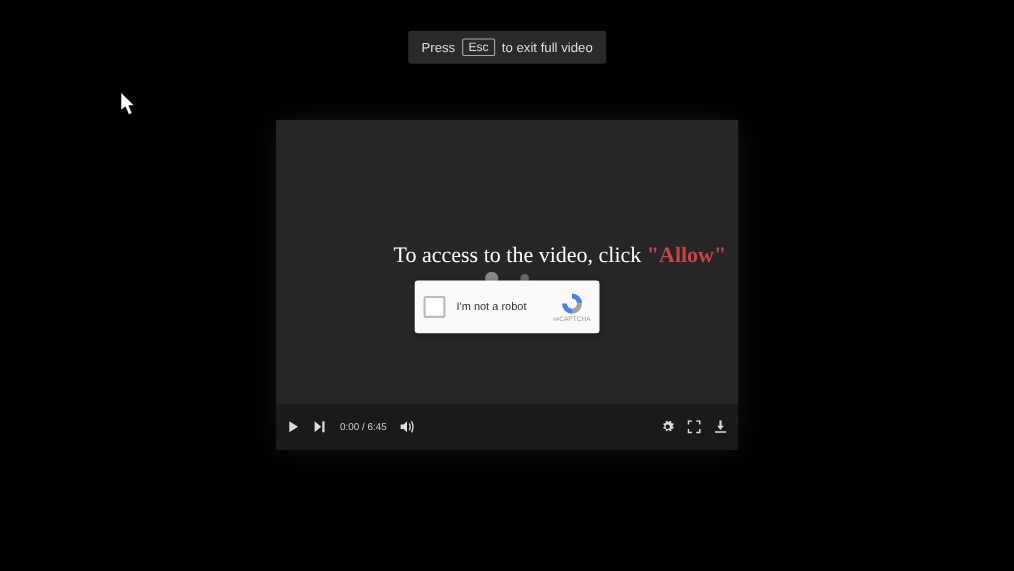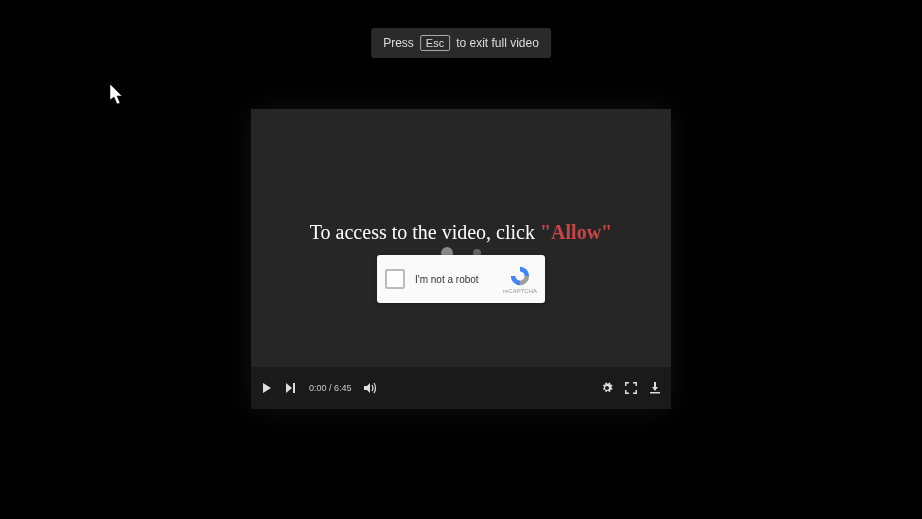--- a/index.html
+++ b/index.html
@@ -47,20 +47,21 @@
       box-shadow: 0 0 30px rgba(120,120,120,0.15);
     }
     .overlay-text {
       position: absolute;
       top: 112px;
       width: 100%;
       text-align: center;
       color: #fff;
       font-family: Georgia, serif;
       font-size: 20px;
+      margin-left: 48px;
     }
     .overlay-text .allow { color: #c94545; font-weight: bold; }
     .spinner {
       position: absolute;
       top: 140px;
       left: 50%;
       transform: translateX(-50%);
       display: flex;
       gap: 20px;
     }

